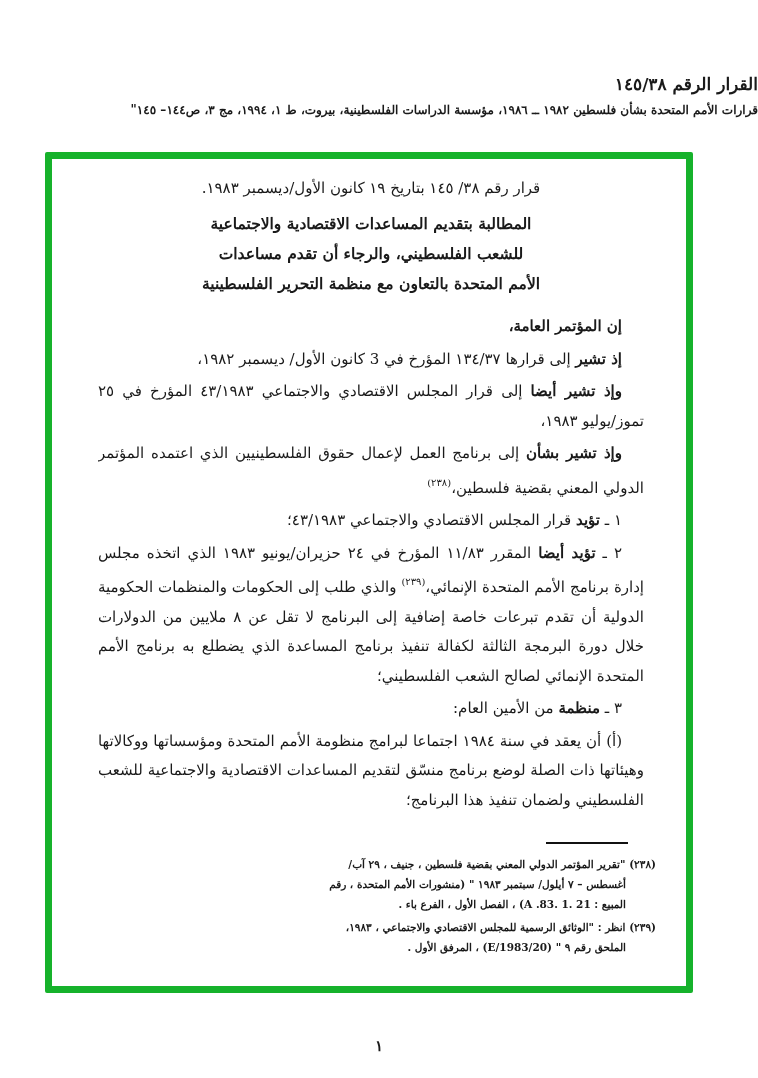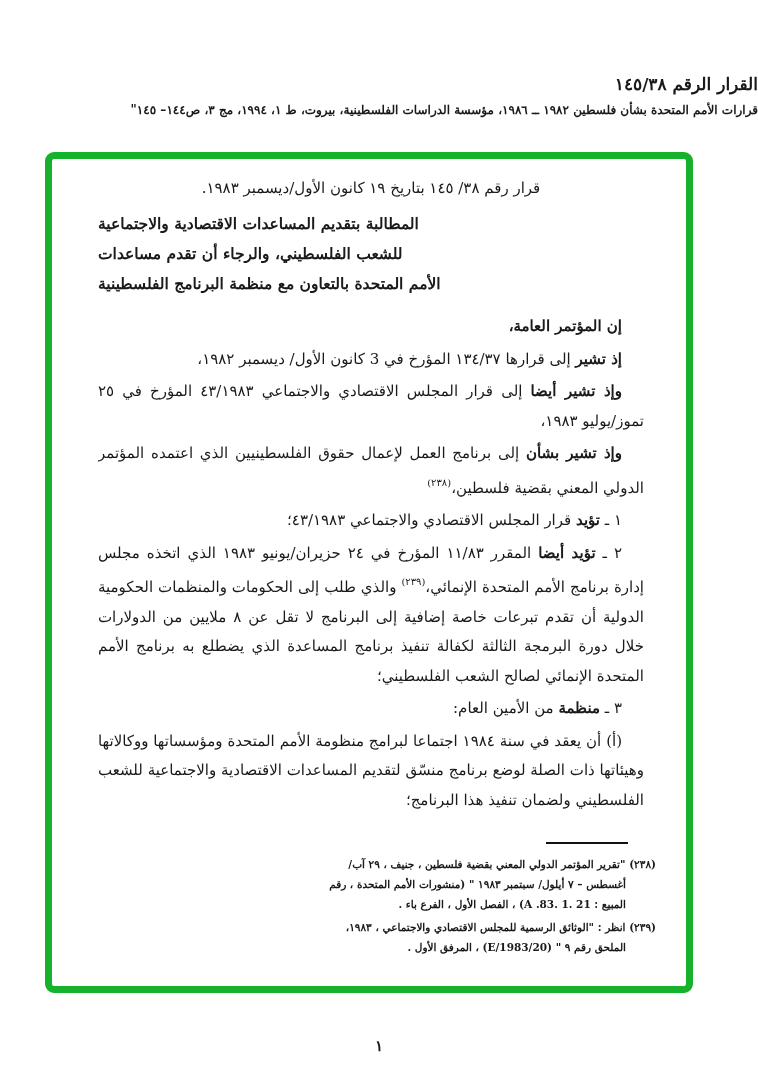--- a/index.html
+++ b/index.html
@@ -6,27 +6,27 @@
   body{
     width:758px;height:1078px;position:relative;background:#ffffff;
     font-family:"DejaVu Serif", serif;color:#1a1a1a;overflow:hidden;
   }
   .page-header{position:absolute;top:74px;left:0;width:100%;direction:rtl;}
   .header-title{font-size:17px;font-weight:bold;letter-spacing:0.5px;margin:0 0 9px 0;}
   .header-source{font-size:12px;font-weight:bold;white-space:nowrap;}
 
   .green-box{
     position:absolute;left:45px;top:152px;width:648px;height:841px;box-sizing:border-box;
-    border:7px solid #16b22b;border-radius:9px;
+    border:7px solid #16b22b;border-radius:2px;
     padding:18px 30px 26px 36px;
     display:flex;flex-direction:column;direction:rtl;overflow:hidden;
   }
   .body-text{flex:1 1 auto;overflow:hidden;margin:0 12px 0 10px;}
   .intro-line{text-align:center;font-size:15px;margin:2px 0 12px 0;}
-  .heading-line{text-align:left;font-weight:bold;font-size:15.5px;line-height:30px;}
+  .heading-line{text-align:center;font-weight:bold;font-size:15.5px;line-height:30px;}
   .heading-block{margin-bottom:13px;}
   .para{margin:0 0 3px 0;font-size:15px;line-height:29.5px;text-align:justify;text-indent:22px;}
   .para strong{font-weight:bold;}
   .fn-ref{font-size:10px;position:relative;top:-1px;}
 
   .footnotes-section{flex:0 0 auto;margin-top:auto;}
   .fn-rule{width:82px;height:2px;background:#111;margin:0 28px 10px auto;}
   .footnotes{width:338px;margin-left:auto;margin-right:0;font-size:10.5px;font-weight:bold;}
   .footnote{margin:0 0 3px 0;padding-right:30px;text-indent:-30px;text-align:right;line-height:20px;}
 
@@ -41,21 +41,21 @@
 </header>
 
 <section class="green-box">
   <div class="body-text">
 
     <p class="intro-line">قرار رقم ٣٨/ ١٤٥ بتاريخ ١٩ كانون الأول/ديسمبر ١٩٨٣.</p>
 
     <div class="heading-block">
       <div class="heading-line">المطالبة بتقديم المساعدات الاقتصادية والاجتماعية</div>
       <div class="heading-line">للشعب الفلسطيني، والرجاء أن تقدم مساعدات</div>
-      <div class="heading-line">الأمم المتحدة بالتعاون مع منظمة البرنامج الفلسطينية</div>
+      <div class="heading-line">الأمم المتحدة بالتعاون مع منظمة التحرير الفلسطينية</div>
     </div>
 
     <p class="para"><span></span><strong>إن المؤتمر العامة،</strong><span></span></p>
 
     <p class="para"><span></span><strong>إذ تشير</strong><span> إلى قرارها ١٣٤/٣٧ المؤرخ في 3 كانون الأول/ ديسمبر ١٩٨٢،</span></p>
 
     <p class="para"><span></span><strong>وإذ تشير أيضا</strong><span> إلى قرار المجلس الاقتصادي والاجتماعي ٤٣/١٩٨٣ المؤرخ في ٢٥ تموز/يوليو ١٩٨٣،</span></p>
 
     <p class="para"><span></span><strong>وإذ تشير بشأن</strong><span> إلى برنامج العمل لإعمال حقوق الفلسطينيين الذي اعتمده المؤتمر الدولي المعني بقضية فلسطين،</span><sup class="fn-ref">(٢٣٨)</sup><span></span></p>
 

